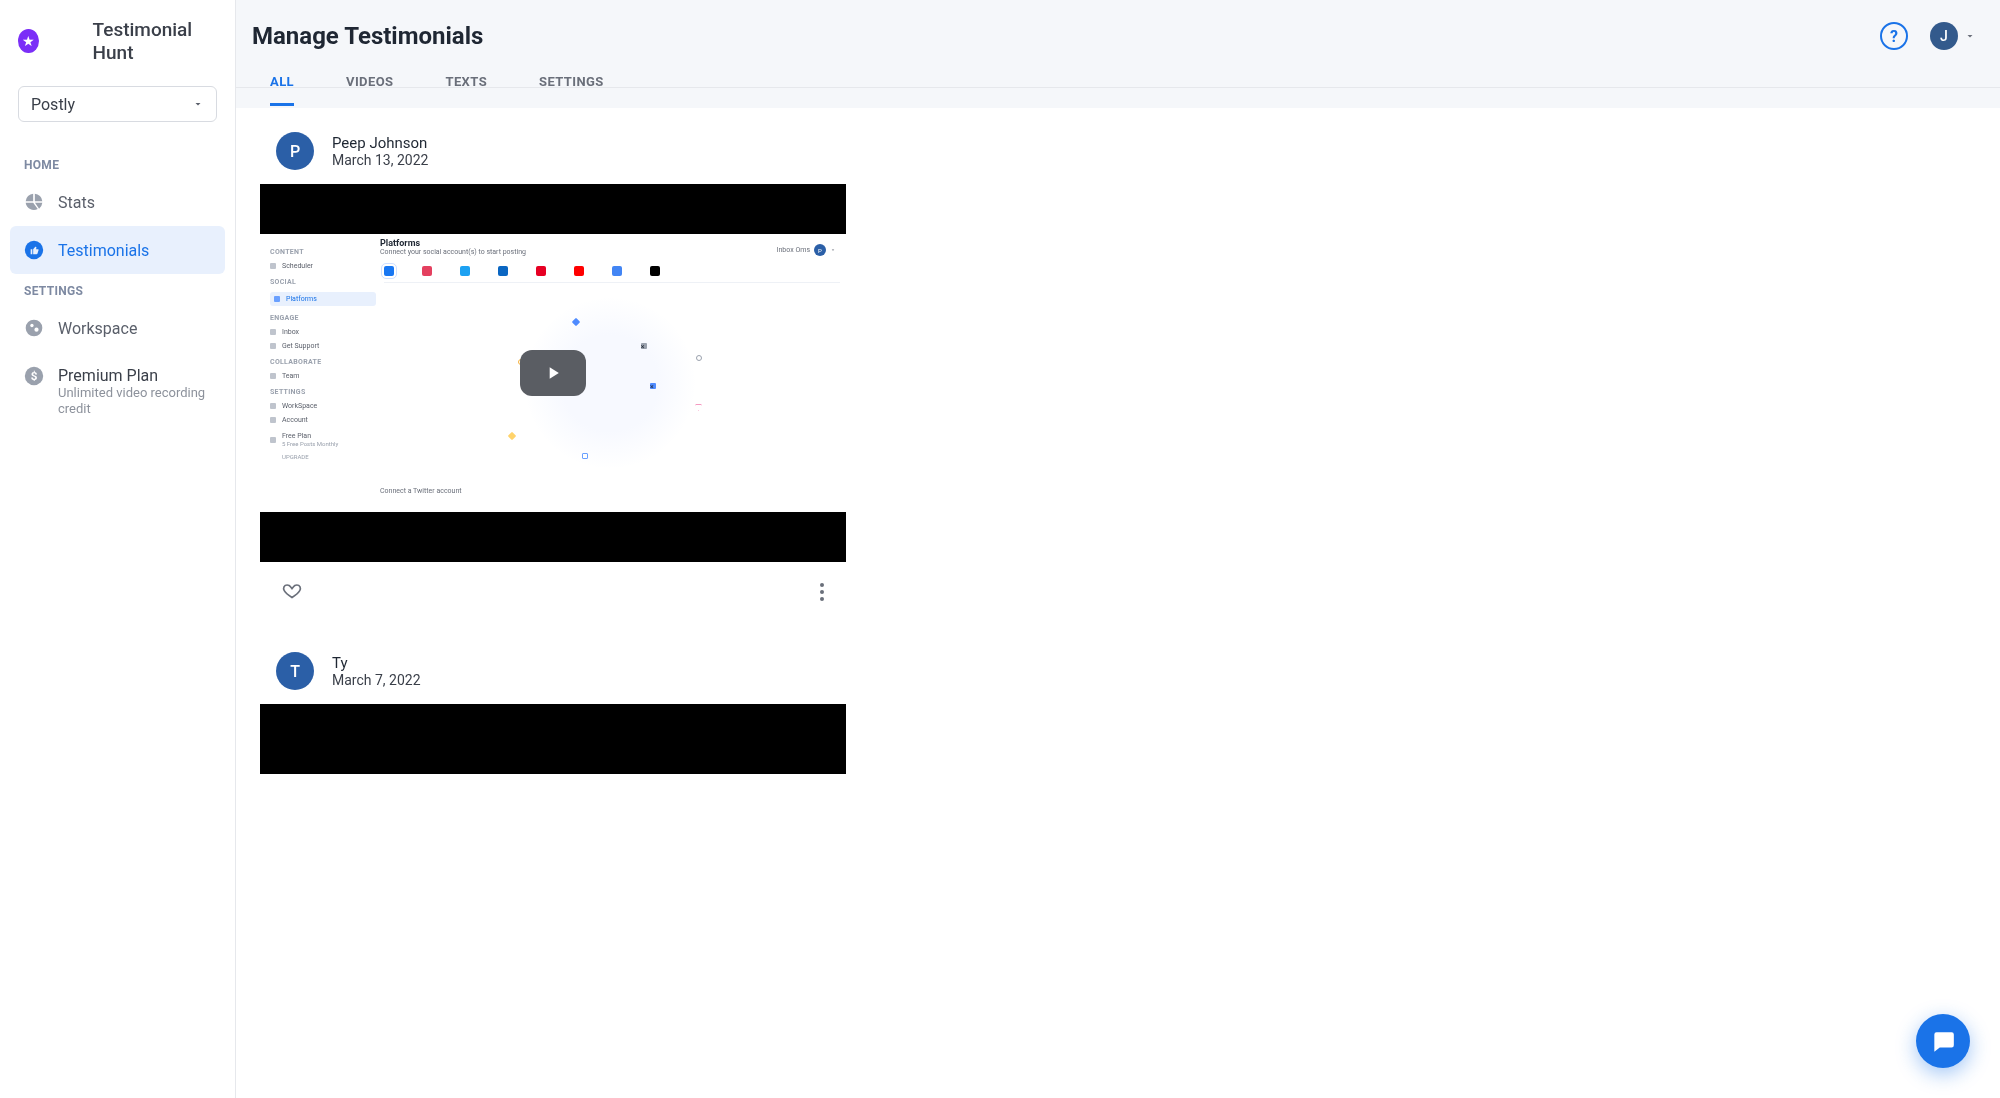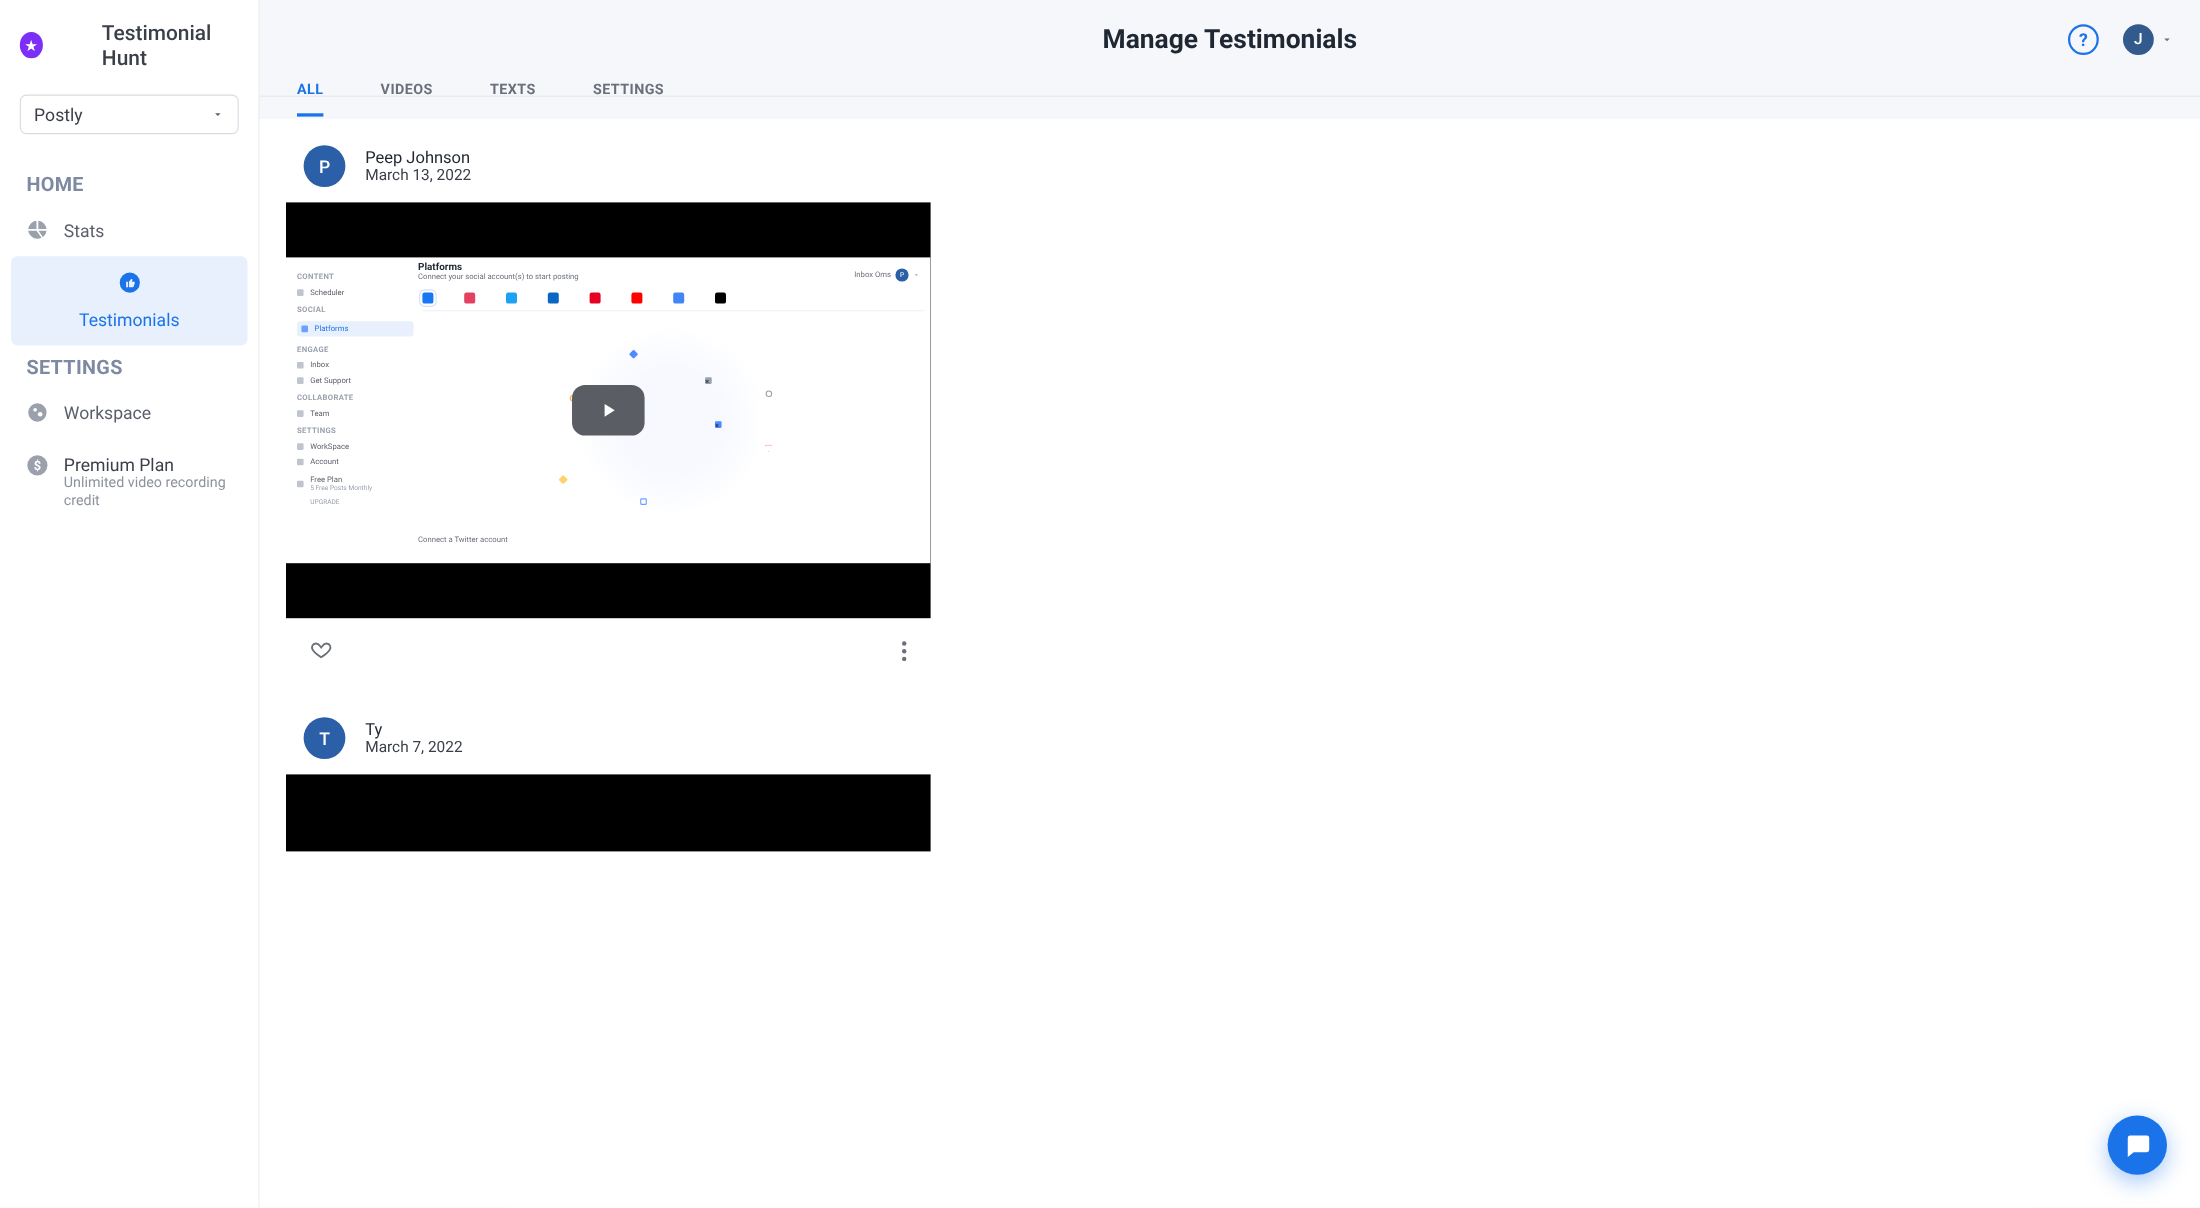--- a/index.html
+++ b/index.html
@@ -16,36 +16,36 @@
   html,body { margin:0; padding:0; font-family:-apple-system,BlinkMacSystemFont,"Segoe UI",Roboto,Helvetica,Arial,sans-serif; color:var(--text); background:var(--gray-50); }
   body { width:2000px; height:1098px; overflow:hidden; position:relative; }
 
   
   .sidebar { position:absolute; left:0; top:0; bottom:0; width:var(--side-w); background:#fff; border-right:1px solid #e6e8ec; padding:18px 10px 0 10px; }
   .brand { display:flex; align-items:center; gap:8px; padding:0 8px 22px 8px; }
   .brand-logo { width:24px; height:24px; border-radius:50%; background:var(--purple); display:flex; align-items:center; justify-content:center; color:#fff; font-size:14px; }
   .brand-name { font-size:19px; font-weight:500; color:#3a3f49;margin-left:46px; }
   .select { margin:0 8px 26px 8px; border:1px solid #d8dbe1; border-radius:6px; height:36px; display:flex; align-items:center; justify-content:space-between; padding:0 12px; color:#3a3f49; cursor:pointer; }
   .select svg { width:12px; height:12px; fill:#5a5f6a; }
-  .section-label { font-size:18px; font-weight:700; color:#7e8aa2; letter-spacing:.3px; padding:10px 14px 6px 14px; }
+  .section-label { font-size:12px; font-weight:700; color:#7e8aa2; letter-spacing:.3px; padding:10px 14px 6px 14px; }
   .nav-item { display:flex; align-items:center; gap:14px; padding:14px 14px; border-radius:6px; cursor:pointer; color:#5a5f6a; }
-  .nav-item.active { background:var(--blue-50); color:var(--brand-blue);flex-direction:column; }
+  .nav-item.active { background:var(--blue-50); color:var(--brand-blue); }
   .nav-item .icon { width:20px; height:20px; display:flex; align-items:center; justify-content:center; }
   .nav-item .icon svg { width:20px; height:20px; fill:#9aa1ad; }
   .nav-item.active .icon svg { fill:var(--brand-blue); }
   .nav-item span { font-size:16px; }
   .premium { display:flex; gap:14px; padding:14px 14px; color:#5a5f6a; }
   .premium .icon { width:20px; height:20px; display:flex; align-items:center; justify-content:center; }
   .premium .icon svg{ width:20px; height:20px; fill:#9aa1ad; }
   .premium .title { font-size:16px; color:#3a3f49; }
   .premium .sub { font-size:13px; color:#8d929c; line-height:1.25; }
 
   
   .main { position:absolute; left:var(--side-w); right:0; top:0; bottom:0; }
-  .topbar { height:88px; background:var(--gray-50); border-bottom:1px solid #e6e8ec; position:relative; padding:22px 16px 0 16px;text-align:center; }
+  .topbar { height:88px; background:var(--gray-50); border-bottom:1px solid #e6e8ec; position:relative; padding:22px 16px 0 16px; }
   .topbar h1 { margin:0 0 24px 0; font-size:24px; font-weight:700; color:#1f2733; }
   .top-actions { position:absolute; right:24px; top:22px; display:flex; align-items:center; gap:22px; }
   .help-btn { width:28px; height:28px; border:2px solid var(--brand-blue); border-radius:50%; color:var(--brand-blue); display:flex; align-items:center; justify-content:center; font-weight:700; font-size:16px; cursor:pointer; }
   .avatar-menu { display:flex; align-items:center; gap:6px; cursor:pointer; }
   .avatar { width:28px; height:28px; border-radius:50%; background:#335a8c; color:#fff; display:flex; align-items:center; justify-content:center; font-size:14px; font-weight:500; }
   .tabs { display:flex; gap:52px; padding-left:18px; }
   .tab { font-size:13px; font-weight:700; letter-spacing:.4px; color:#6a6f7a; padding-bottom:14px; cursor:pointer; }
   .tab.active { color:var(--brand-blue); border-bottom:3px solid var(--brand-blue); }
 
   

